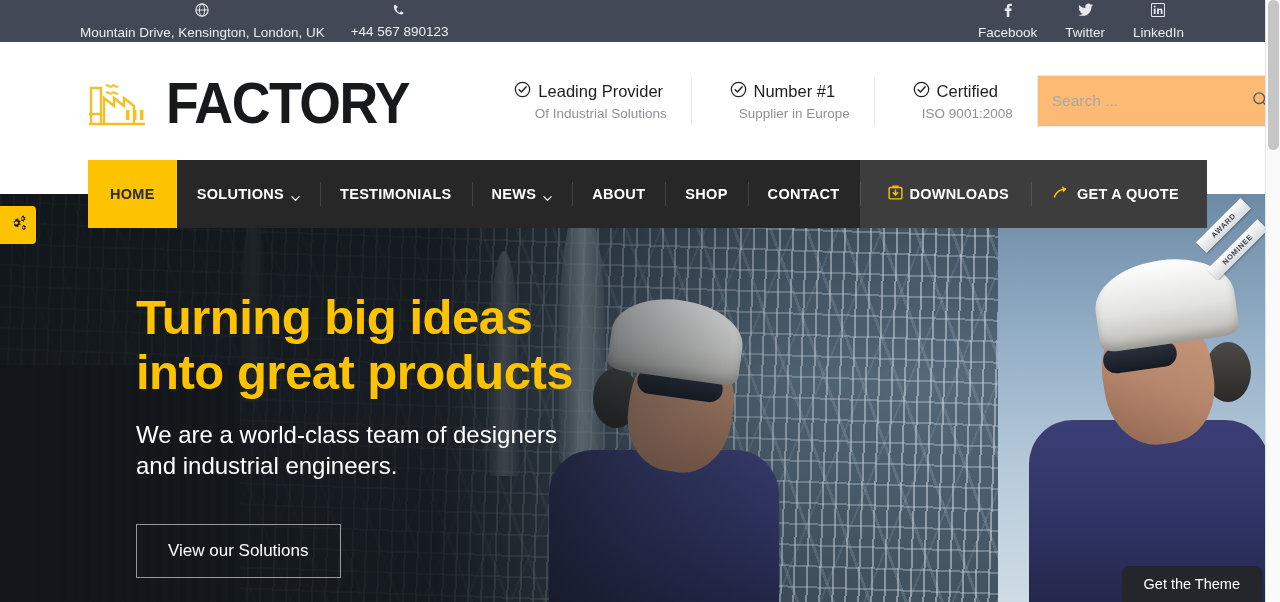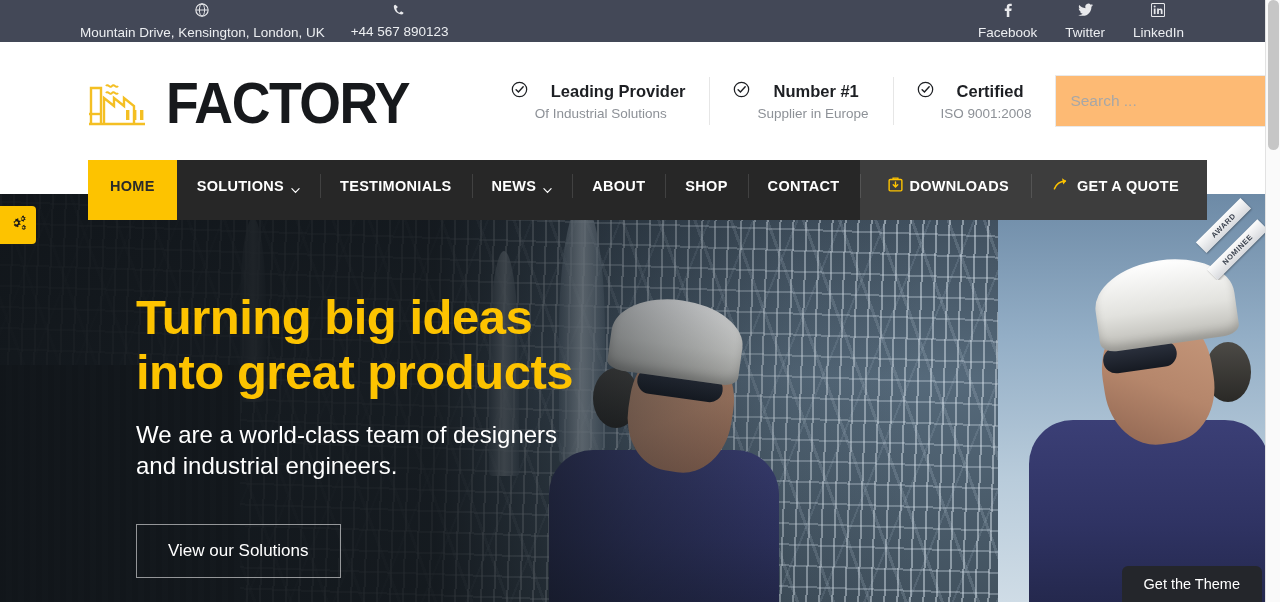--- a/index.html
+++ b/index.html
@@ -41,44 +41,44 @@
   .feature {
     padding: 0 24px; position: relative;
     min-width: 120px;
   }
   .feature + .feature::before {
     content: ""; position: absolute; left: 0; top: 50%;
     transform: translateY(-50%);
     width: 1px; height: 48px; background: #e6e6e6;
   }
   .feature-title {
-    display: flex; align-items: center; gap: 23px;
-    font-size: 16.5px; color: #1d1f23; font-weight: 700;
-    white-space: nowrap; line-height: 1.3;
+    display: flex; align-items: center; gap: 7px;
+    font-size: 16.5px; color: #1d1f23; font-weight: 400;
+    white-space: nowrap; line-height: 1.3; justify-content: center;
   }
   .feature-sub {
     font-size: 13.5px; color: #8d9197; margin-top: 3px;
     padding-left: 24px; white-space: nowrap;
   }
   .searchbox {
     margin-left: auto; width: 278px; height: 52px;
     border: 1px solid #e9e9e9; background: #fdba74;
     display: flex; align-items: center; padding: 0 14px;
   }
   .searchbox input {
     flex: 1; border: none; outline: none;
     font-size: 15.5px; color: #4a4a4a;
     font-family: "Liberation Sans", sans-serif; background: transparent;
   }
   .searchbox input::placeholder { color: #a7a7a7; }
   .search-btn { background: none; border: none; cursor: pointer; display: flex; padding: 0; }
 
   
   .navwrap {
-    position: absolute; top: 152px; left: 88px; right: 92px;
+    position: absolute; top: 160px; left: 88px; right: 92px;
     height: 68px; display: flex; z-index: 4;
   }
   .nav-main { background: #272727; display: flex; align-items: stretch; flex: 1; }
   .nav-item {
     display: flex; align-items: center; gap: 7px;
     padding: 0 20px; color: #ffffff;
     font-size: 14.5px; font-weight: bold; letter-spacing: 0.3px;
     text-transform: uppercase; cursor: pointer;
     position: relative; white-space: nowrap;
     font-family: "Liberation Sans Narrow","Liberation Sans", sans-serif;

